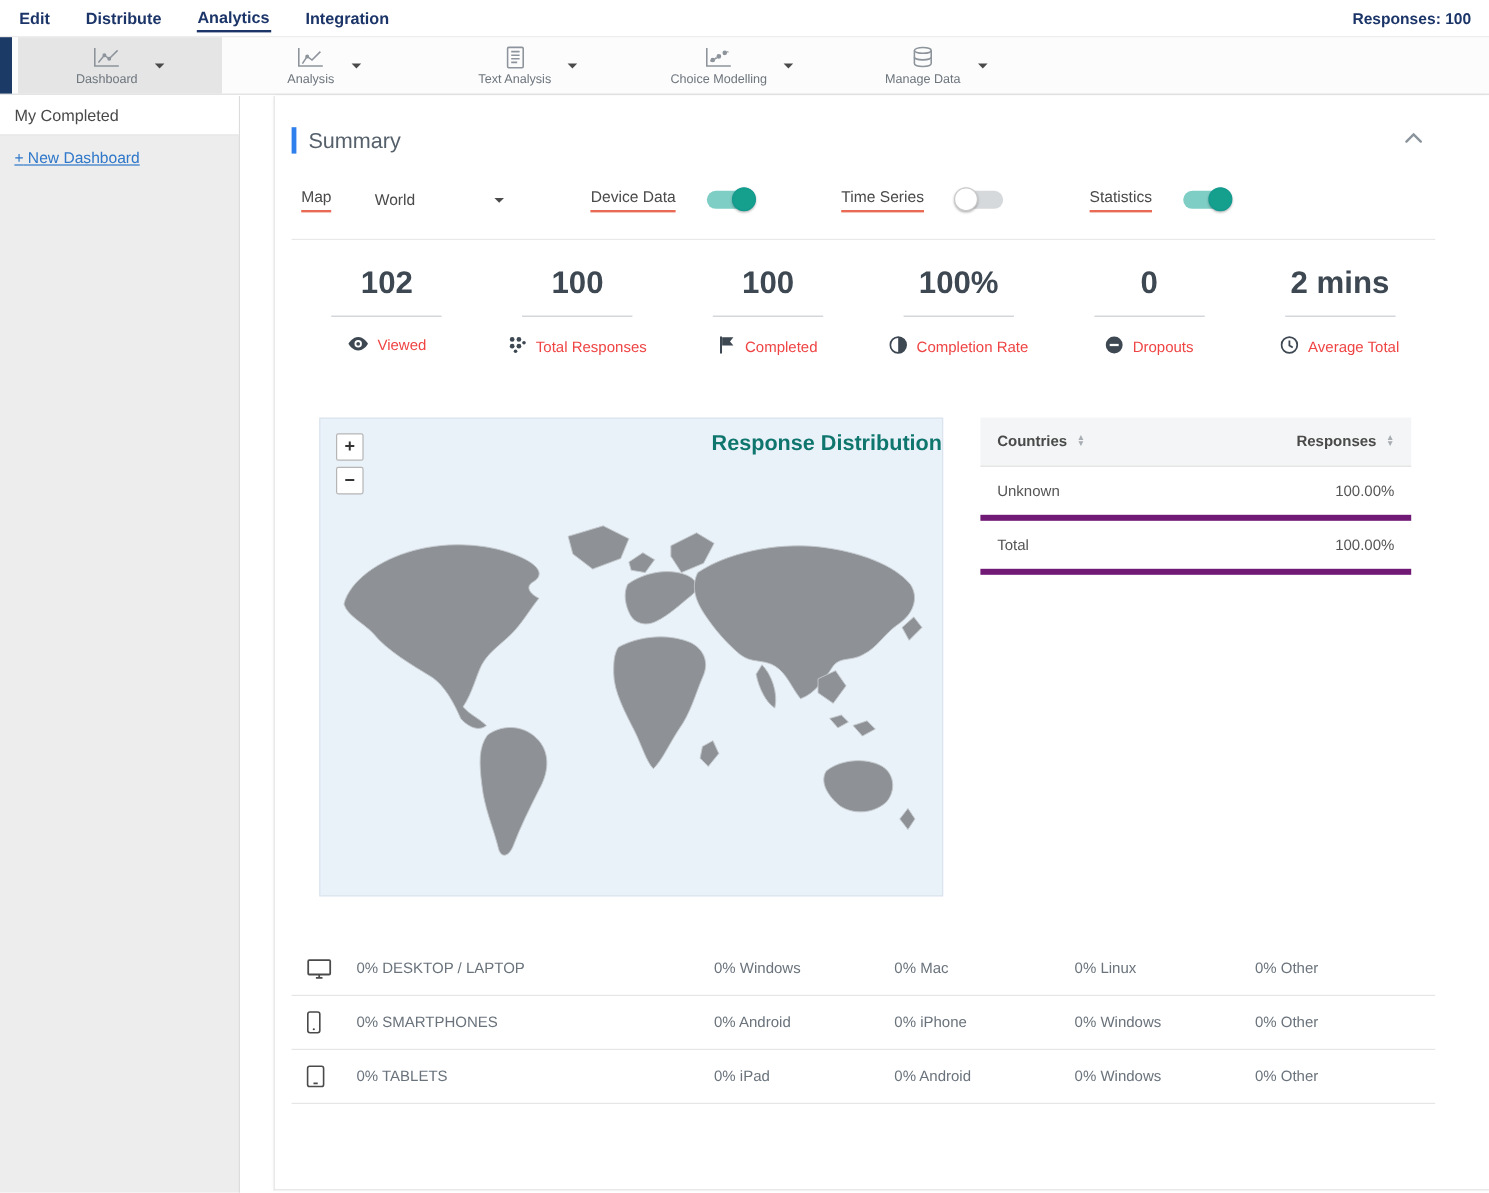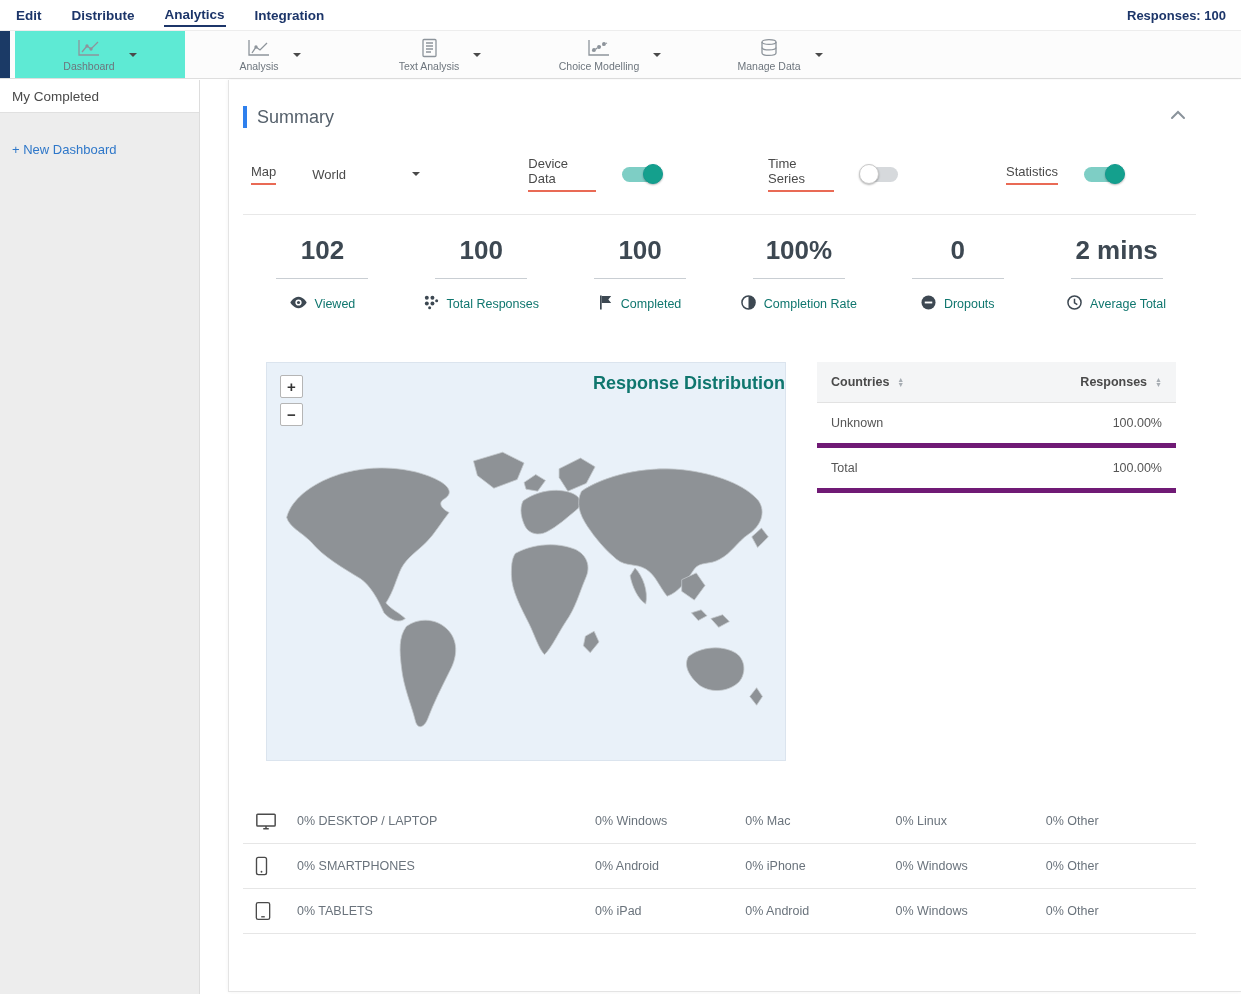--- a/index.html
+++ b/index.html
@@ -15,46 +15,46 @@
   .topnav .nav-item.active { border-bottom:2px solid #1c3569; }
   .topnav .responses { margin-left:auto; font-size:13px; font-weight:bold; color:#1c3569;padding-left:40px; }
 
   
   .toolbar { position:absolute; top:30px; left:0; right:0; height:49px;
     background:#fcfcfc; border-top:1px solid #ededed; border-bottom:1px solid #dedede;
     display:flex; align-items:stretch; }
   .toolbar .left-strip { width:10px; background:#1b3a66; }
   .tb-item { width:170px; display:flex; align-items:center; justify-content:center;
     cursor:pointer; }
-  .tb-item.active { background:#5eead4; margin-left:5px; }
+  .tb-item.active { background:#e5e5e5; margin-left:5px; }
   .tb-main { display:flex; flex-direction:column; align-items:center; }
   .tb-main svg { display:block; }
   .tb-label { font-size:10.5px; color:#6d757d; margin-top:2px; white-space:nowrap; }
   .caret { width:0; height:0; border:4px solid transparent; border-top-color:#4a4a4a;
     margin-left:14px; margin-top:4px; cursor:pointer; }
 
   
   .sidebar { position:absolute; top:80px; left:0; width:200px; bottom:0;
     background:#ededed; border-right:1px solid #ddd; }
   .sb-item { background:#fff; height:33px; line-height:33px; padding-left:12px;
     font-size:13.5px; color:#4a4a4a; border-bottom:1px solid #e0e0e0; cursor:pointer; }
-  .sb-new { margin:29px 12px; font-size:13px; color:#2e77c9; cursor:pointer; }
+  .sb-new { margin:11px 12px; font-size:13px; color:#2e77c9; cursor:pointer;text-decoration:underline; }
 
   
   .main-panel { position:absolute; top:80px; left:228px; right:0; bottom:2px;
     background:#fff; border-left:1px solid #e4e4e4; border-bottom:1px solid #e4e4e4;
     box-shadow:0 0 4px rgba(0,0,0,.05); padding:0 45px 0 14px; }
 
   .summary-head { margin-top:26px; display:flex; align-items:center; }
   .summary-bar { width:4px; height:22px; background:#2f80ed; margin-right:10px; }
   .summary-title { font-size:18px; color:#55606b; }
   .collapse-btn { margin-left:auto; margin-right:8px; cursor:pointer; }
 
   
-  .controls { margin-top:28px; margin-left:8px; display:flex; align-items:center;gap:36px; }
+  .controls { margin-top:28px; margin-left:8px; display:flex; align-items:center; }
   .ctl-group { display:flex; align-items:center; margin-right:72px; }
   .ctl-label { font-size:13px; color:#4a4a4a; border-bottom:2px solid #e96a55;
     padding-bottom:4px; }
   .world-select { display:flex; align-items:center; margin-left:36px; width:108px;
     justify-content:space-between; font-size:13px; color:#4a4a4a; cursor:pointer; }
   .toggle { width:40px; height:15px; border-radius:8px; background:#d6d9dc;
     position:relative; margin-left:26px; cursor:pointer; }
   .toggle .knob { position:absolute; left:-1px; top:-3px; width:20px; height:20px;
     border-radius:50%; background:#fff; border:1px solid #c9c9c9;
     box-shadow:0 1px 2px rgba(0,0,0,.3); }
@@ -62,21 +62,21 @@
   .toggle.on .knob { left:21px; background:#14a08d; border-color:#129a8f; }
 
   .divider { margin-top:22px; border-top:1px solid #e8e8e8; }
 
   
   .stats { margin-top:20px; display:grid; grid-template-columns:repeat(6,1fr);
     text-align:center; }
   .stat-value { font-size:26px; font-weight:bold; color:#3d4852; }
   .stat-rule { width:92px; height:1px; background:#c9ced3; margin:12px auto 16px; }
   .stat-meta { display:inline-flex; align-items:center; gap:8px;
-    font-size:12.5px; color:#0f766e; }
+    font-size:12.5px; color:#ef4444; }
 
   
   .map-row { margin-top:48px; display:flex; align-items:flex-start; }
   .map-box { width:520px; height:399px; background:#e9f1f9; border:1px solid #dbe4ee;
     position:relative; margin-left:23px; flex:none; }
   .map-title { text-align:right; margin-top:10px; font-size:18px; font-weight:bold;
     color:#0f766e; }
   .zoom-btn { position:absolute; left:13px; width:23px; height:23px; background:#fff;
     border:1px solid #b5b5b5; border-radius:2px; font-size:15px; font-weight:bold;
     color:#333; display:flex; align-items:center; justify-content:center; cursor:pointer; }

